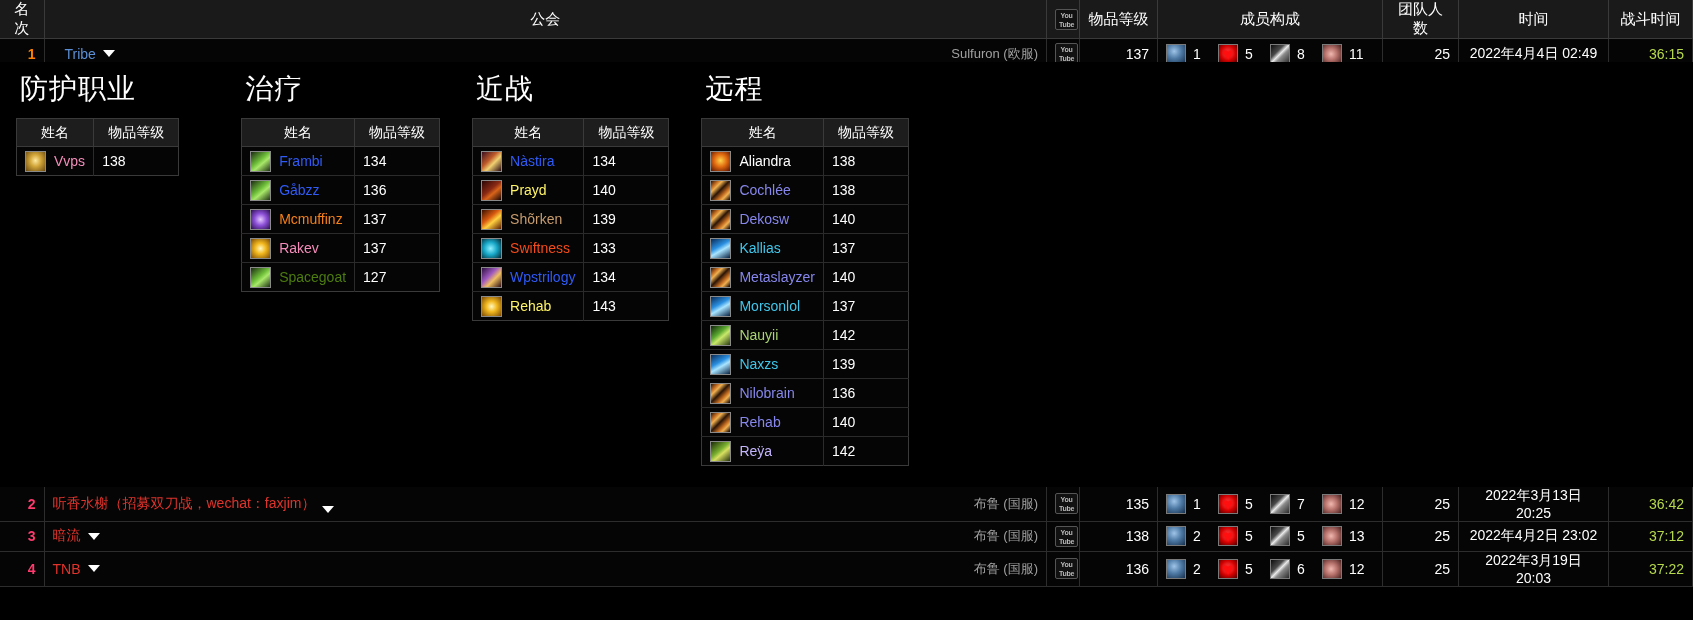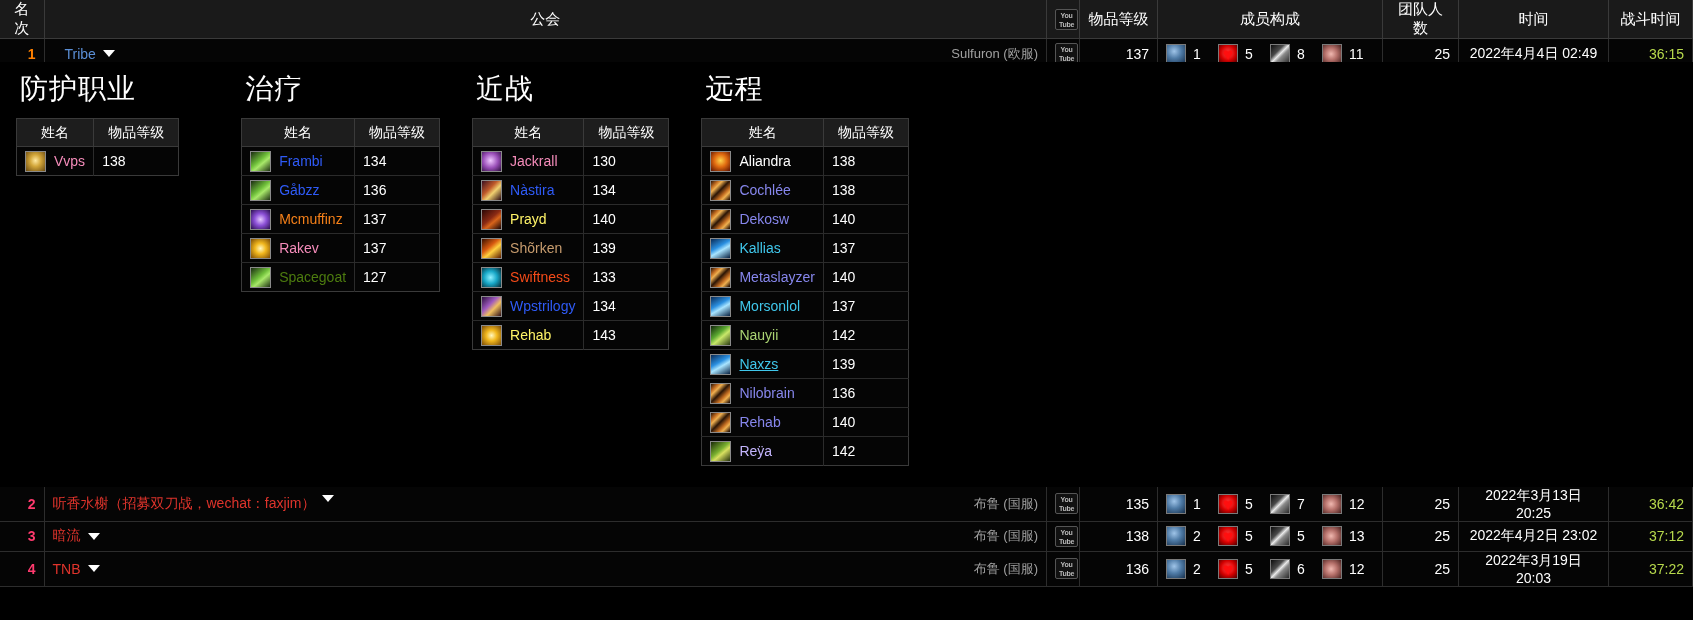--- a/index.html
+++ b/index.html
@@ -223,21 +223,21 @@
         <td class="c-time date">2022年4月4日 02:49</td>
         <td class="c-dur dur">36:15</td>
       </tr>
       <tr>
         <td colspan="8" style="height: 418px; background: rgb(0, 0, 0); border: none; padding: 0px;"></td>
       </tr>
       <tr class="row-main">
         <td class="c-rank"><span class="rank-num" style="color: rgb(255, 58, 110);">2</span></td>
         <td class="c-guild">
           <div style="display: flex; align-items: center; justify-content: space-between; width: 100%;">
-            <div style="display: flex; align-items: flex-start;">
+            <div style="display: flex; align-items: flex-end;">
               <span class="guild-link" style="color: rgb(224, 52, 44);">听香水榭（招募双刀战，wechat：faxjim）</span>
               <span class="caret"></span>
             </div>
             <span class="guild-realm">布鲁 (国服)</span>
           </div>
         </td>
         <td class="c-yt"><span class="yt"><b>You</b><b>Tube</b></span></td>
         <td class="c-ilvl">135</td>
         <td class="c-comp">
           <div class="comp-wrap">
@@ -427,29 +427,20 @@
         <thead>
           <tr>
             <th>姓名</th>
             <th>物品等级</th>
           </tr>
         </thead>
         <tbody>
           <tr>
             <td>
               <div class="pname">
-                <span class="picon ic-rogue"></span>
-                <span class="pname-txt" style="color: rgb(245, 140, 186);">Jackrall</span>
-              </div>
-            </td>
-            <td class="ilvl-cell">130</td>
-          </tr>
-          <tr>
-            <td>
-              <div class="pname">
                 <span class="picon ic-shaman"></span>
                 <span class="pname-txt" style="color: rgb(47, 91, 247);">Nàstira</span>
               </div>
             </td>
             <td class="ilvl-cell">134</td>
           </tr>
           <tr>
             <td>
               <div class="pname">
                 <span class="picon ic-warr"></span>
@@ -567,21 +558,21 @@
                 <span class="picon ic-nature"></span>
                 <span class="pname-txt" style="color: rgb(171, 212, 115);">Nauyii</span>
               </div>
             </td>
             <td class="ilvl-cell">142</td>
           </tr>
           <tr>
             <td>
               <div class="pname">
                 <span class="picon ic-frost"></span>
-                <span class="pname-txt" style="color: rgb(64, 199, 235); text-decoration: underline;">Naxzs</span>
+                <span class="pname-txt" style="color: rgb(64, 199, 235);">Naxzs</span>
               </div>
             </td>
             <td class="ilvl-cell">139</td>
           </tr>
           <tr>
             <td>
               <div class="pname">
                 <span class="picon ic-shadow"></span>
                 <span class="pname-txt" style="color: rgb(135, 135, 237);">Nilobrain</span>
               </div>

